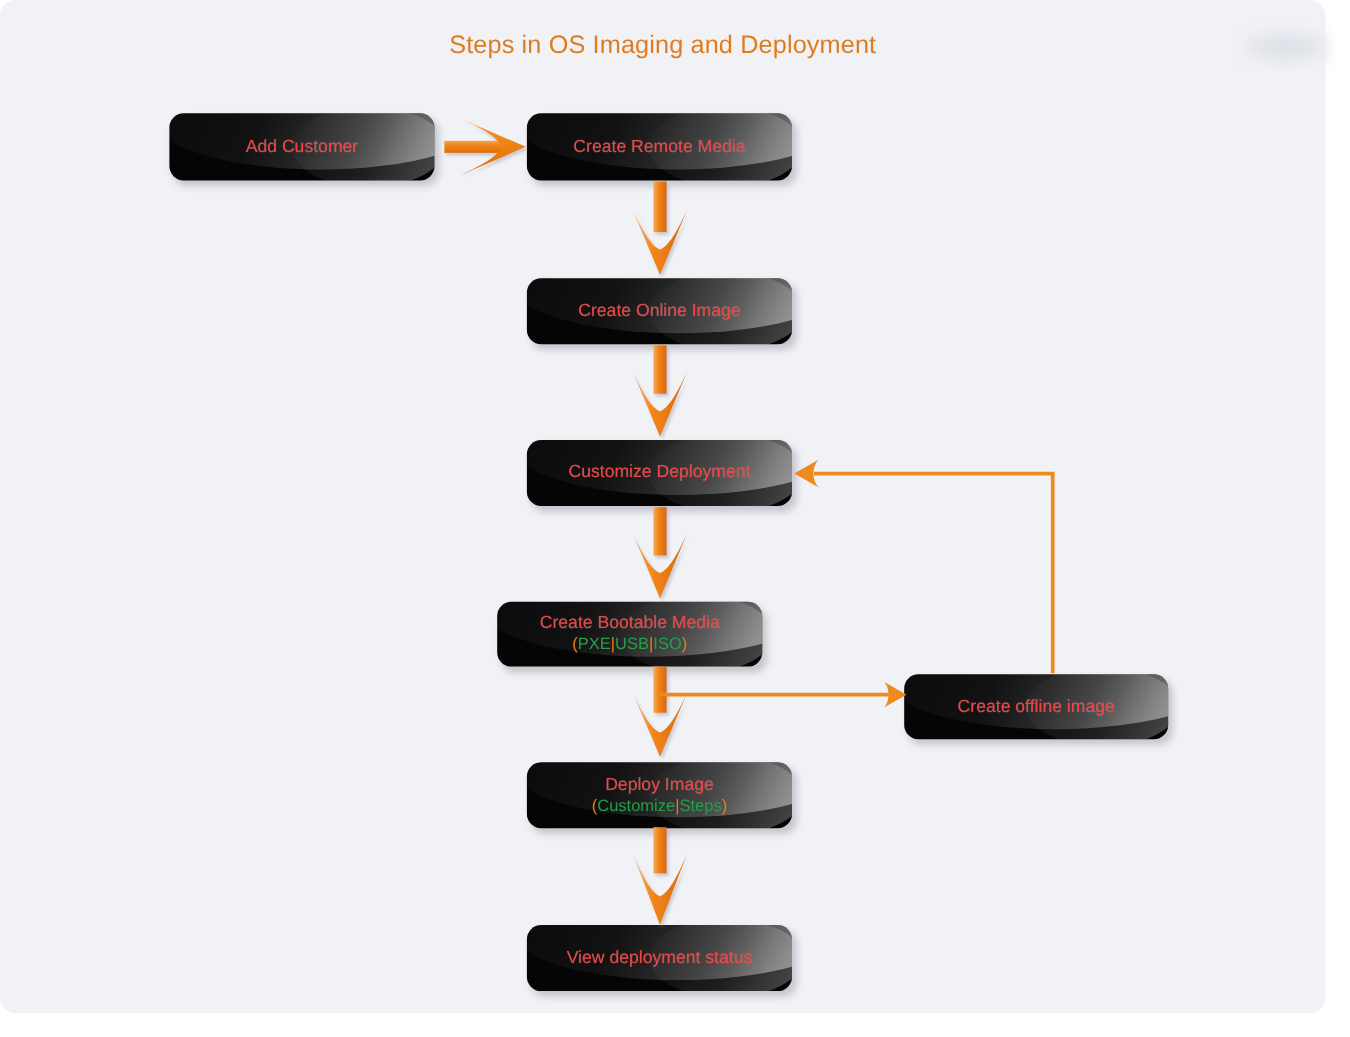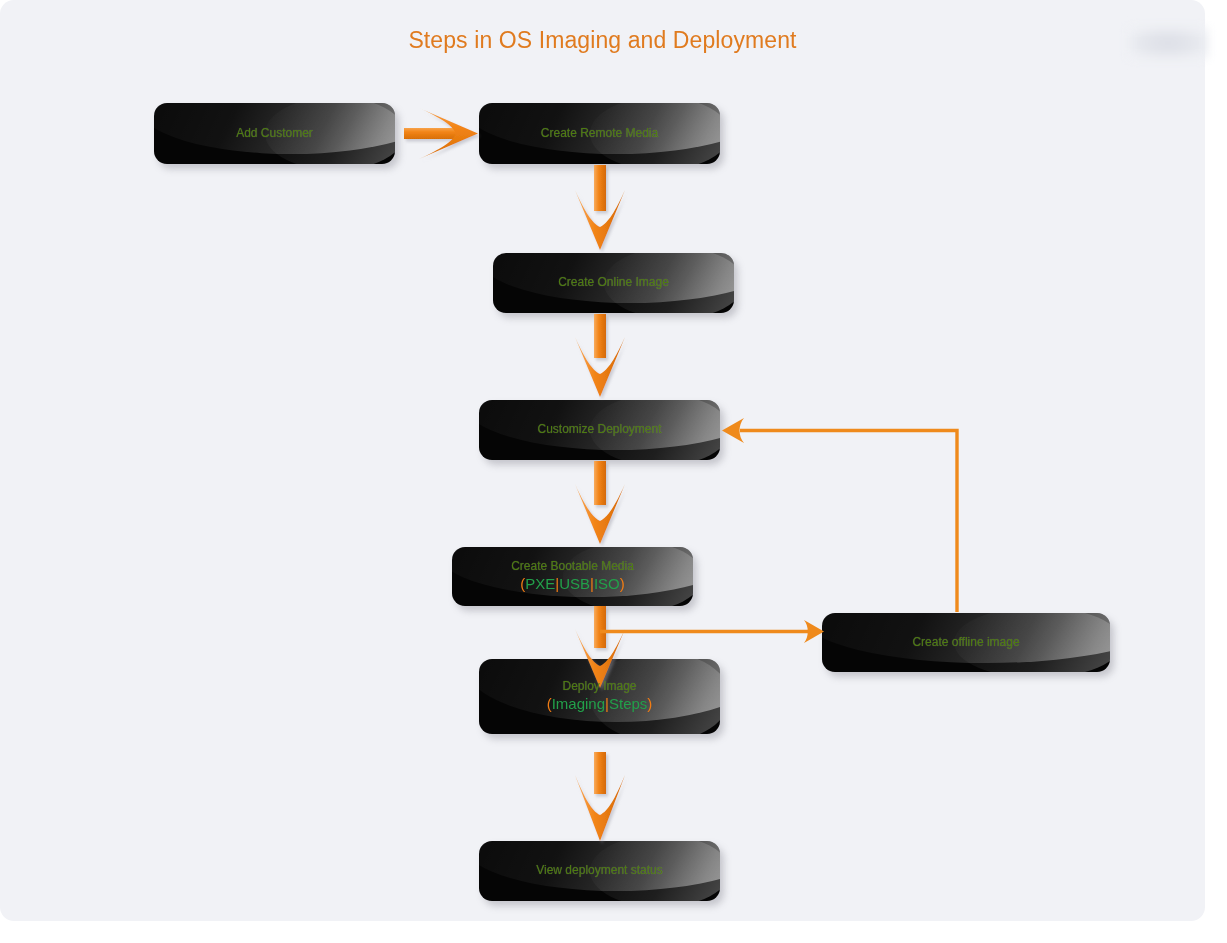--- a/index.html
+++ b/index.html
@@ -81,22 +81,22 @@
   .node .label-wrap {
     position: absolute;
     inset: 0;
     display: flex;
     flex-direction: column;
     align-items: center;
     justify-content: center;
     z-index: 4;
   }
   .node .label {
-    color: #4d7c0f;
-    font-size: 12px;
+    color: #ef4444;
+    font-size: 16px;
     font-family: "Liberation Sans", sans-serif;
     text-align: center;
     line-height: 1.12;
     white-space: nowrap;
     text-shadow: 0 0 1px rgba(255,255,255,0.25);
   }
   .node .sublabel {
     font-size: 15px;
     line-height: 1.18;
     margin-top: 1px;
@@ -193,21 +193,21 @@
   </div>
 
   <div class="node" style="left:479px; top:103px; width:241px; height:61px;">
     <div class="gloss"></div>
     <div class="gloss2"></div>
     <div class="label-wrap">
       <div class="label">Create Remote Media</div>
     </div>
   </div>
 
-  <div class="node" style="left:479px; top:253px; width:241px; height:60px;margin-left:14px;">
+  <div class="node" style="left:479px; top:253px; width:241px; height:60px;">
     <div class="gloss"></div>
     <div class="gloss2"></div>
     <div class="label-wrap">
       <div class="label">Create Online Image</div>
     </div>
   </div>
 
   <div class="node" style="left:479px; top:400px; width:241px; height:60px;text-decoration:underline;">
     <div class="gloss"></div>
     <div class="gloss2"></div>
@@ -220,35 +220,35 @@
     <div class="gloss"></div>
     <div class="gloss2"></div>
     <div class="label-wrap">
       <div class="label">Create Bootable Media</div>
       <div class="sublabel">
         <span class="sub-paren">(</span><span class="sub-opt">PXE</span><span class="sub-pipe">|</span><span class="sub-opt">USB</span><span class="sub-pipe">|</span><span class="sub-opt">ISO</span><span class="sub-paren">)</span>
       </div>
     </div>
   </div>
 
-  <div class="node" style="left:822px; top:613px; width:288px; height:59px;">
+  <div class="node" style="left:822px; top:613px; width:240px; height:59px;">
     <div class="gloss"></div>
     <div class="gloss2"></div>
     <div class="label-wrap">
       <div class="label">Create offline image</div>
     </div>
   </div>
 
-  <div class="node" style="left:479px; top:659px; width:241px; height:75px;">
+  <div class="node" style="left:479px; top:693px; width:241px; height:60px;">
     <div class="gloss"></div>
     <div class="gloss2"></div>
     <div class="label-wrap">
       <div class="label">Deploy Image</div>
       <div class="sublabel">
-        <span class="sub-paren">(</span><span class="sub-opt">Imaging</span><span class="sub-pipe">|</span><span class="sub-opt">Steps</span><span class="sub-paren">)</span>
+        <span class="sub-paren">(</span><span class="sub-opt">Customize</span><span class="sub-pipe">|</span><span class="sub-opt">Steps</span><span class="sub-paren">)</span>
       </div>
     </div>
   </div>
 
   <div class="node" style="left:479px; top:841px; width:241px; height:60px;">
     <div class="gloss"></div>
     <div class="gloss2"></div>
     <div class="label-wrap">
       <div class="label">View deployment status</div>
     </div>

